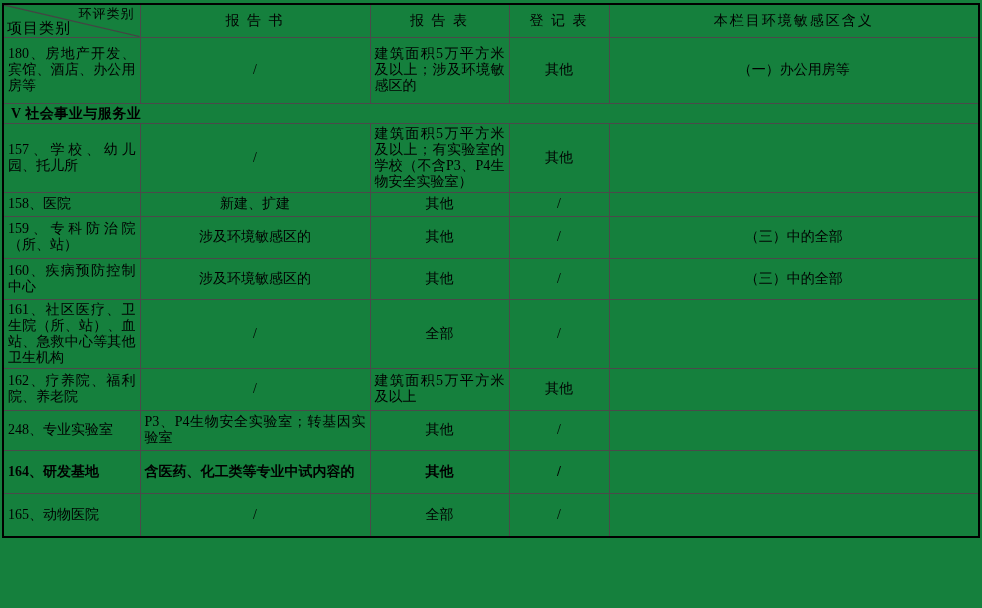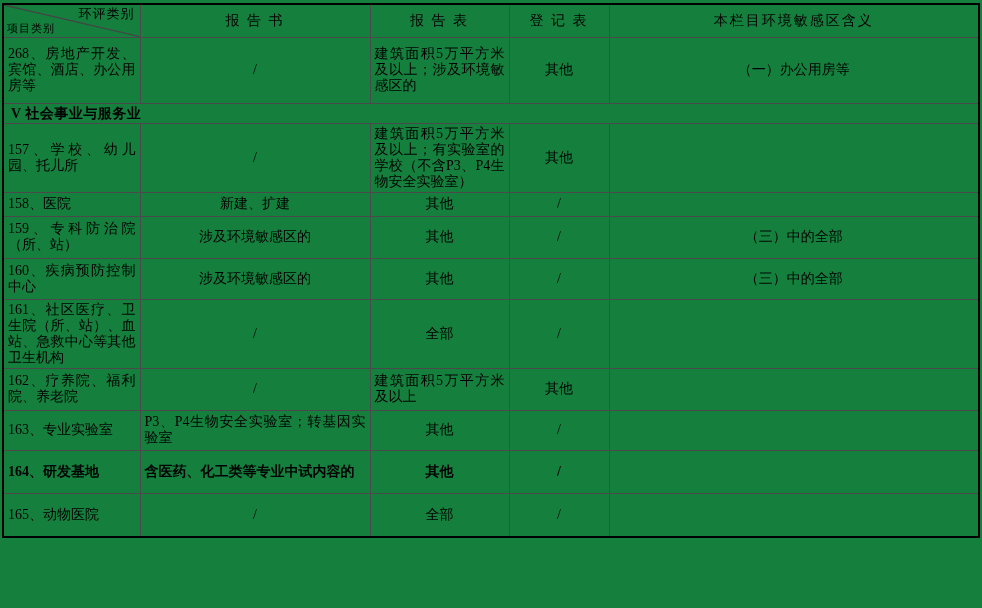--- a/index.html
+++ b/index.html
@@ -47,21 +47,21 @@
     letter-spacing:1px;
   }
   .diag-svg{
     position:absolute;left:0;top:0;width:100%;height:100%;display:block;
   }
   .diag-svg line{stroke:#444;stroke-width:1.3;}
   .diag-top{
     position:absolute;top:1px;right:5px;font-size:13px;letter-spacing:1px;
   }
   .diag-bottom{
-    position:absolute;bottom:1px;left:3px;font-size:11px;letter-spacing:1px;
+    position:absolute;bottom:1px;left:3px;font-size:15px;letter-spacing:1px;
   }
   td.center{text-align:center;}
   td.left{text-align:justify;}
   td.section-cell{
     font-weight:bold;
     text-align:left;
     padding:1px 4px 1px 7px;
     letter-spacing:0.5px;
     line-height:17px;
   }
@@ -88,21 +88,21 @@
           <span class="diag-bottom">项目类别</span>
         </th>
         <th>报 告 书</th>
         <th>报 告 表</th>
         <th>登 记 表</th>
         <th>本栏目环境敏感区含义</th>
       </tr>
     </thead>
     <tbody id="table-body">
         <tr style="height: 66px;">
-          <td class="left">268、房地产开发、宾馆、酒店、办公用房等</td>
+          <td class="left">180、房地产开发、宾馆、酒店、办公用房等</td>
           <td class="center">/</td>
           <td class="left">建筑面积5万平方米及以上；涉及环境敏感区的</td>
           <td class="center">其他</td>
           <td class="center">（一）办公用房等</td>
         </tr>
         <tr style="height: 19px; margin-top: 15px;">
           <td colspan="5" class="section-cell">V 社会事业与服务业</td>
         </tr>
         <tr style="height: 69px;">
           <td class="left">157、学校、幼儿园、托儿所</td>
@@ -140,21 +140,21 @@
           <td class="center"></td>
         </tr>
         <tr style="height: 42px; margin-top: 19px;">
           <td class="left">162、疗养院、福利院、养老院</td>
           <td class="center">/</td>
           <td class="left">建筑面积5万平方米及以上</td>
           <td class="center">其他</td>
           <td class="center"></td>
         </tr>
         <tr style="height: 40px;">
-          <td class="left">163、专业实验室</td>
+          <td class="left">248、专业实验室</td>
           <td class="left">P3、P4生物安全实验室；转基因实验室</td>
           <td class="center">其他</td>
           <td class="center">/</td>
           <td class="center"></td>
         </tr>
         <tr style="height: 43px; font-weight: bold;">
           <td class="left">164、研发基地</td>
           <td class="left">含医药、化工类等专业中试内容的</td>
           <td class="center">其他</td>
           <td class="center">/</td>

